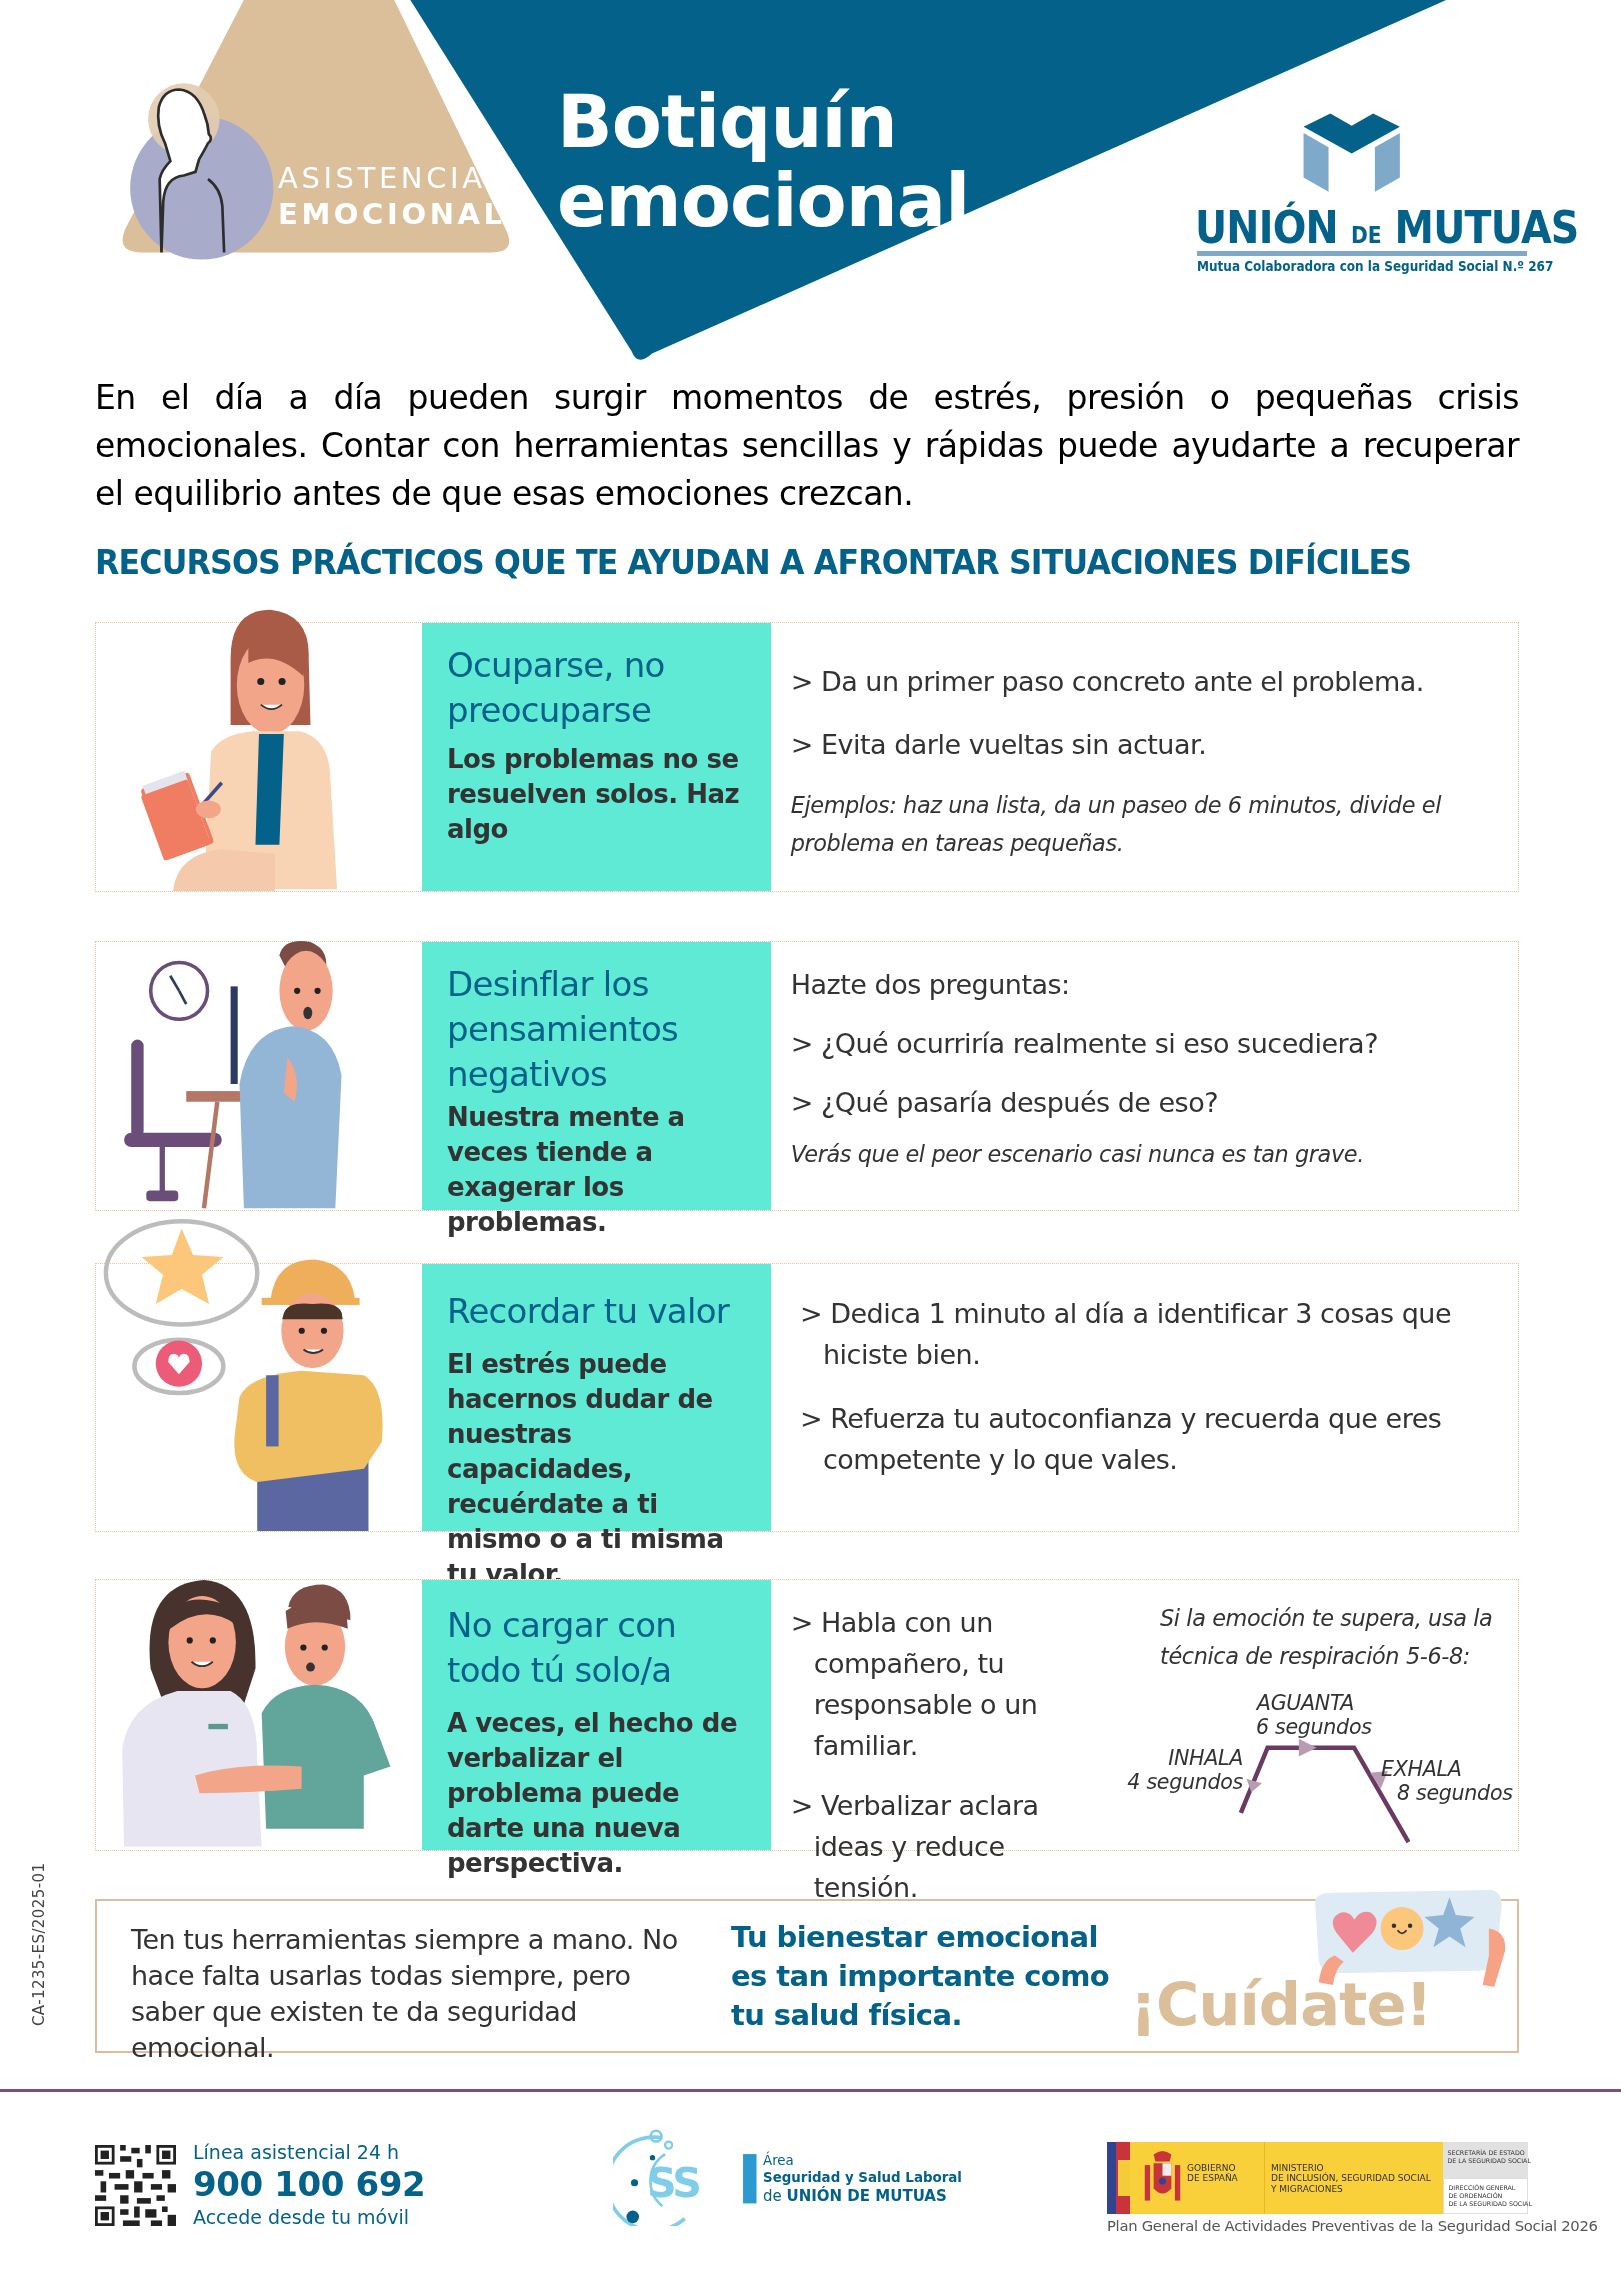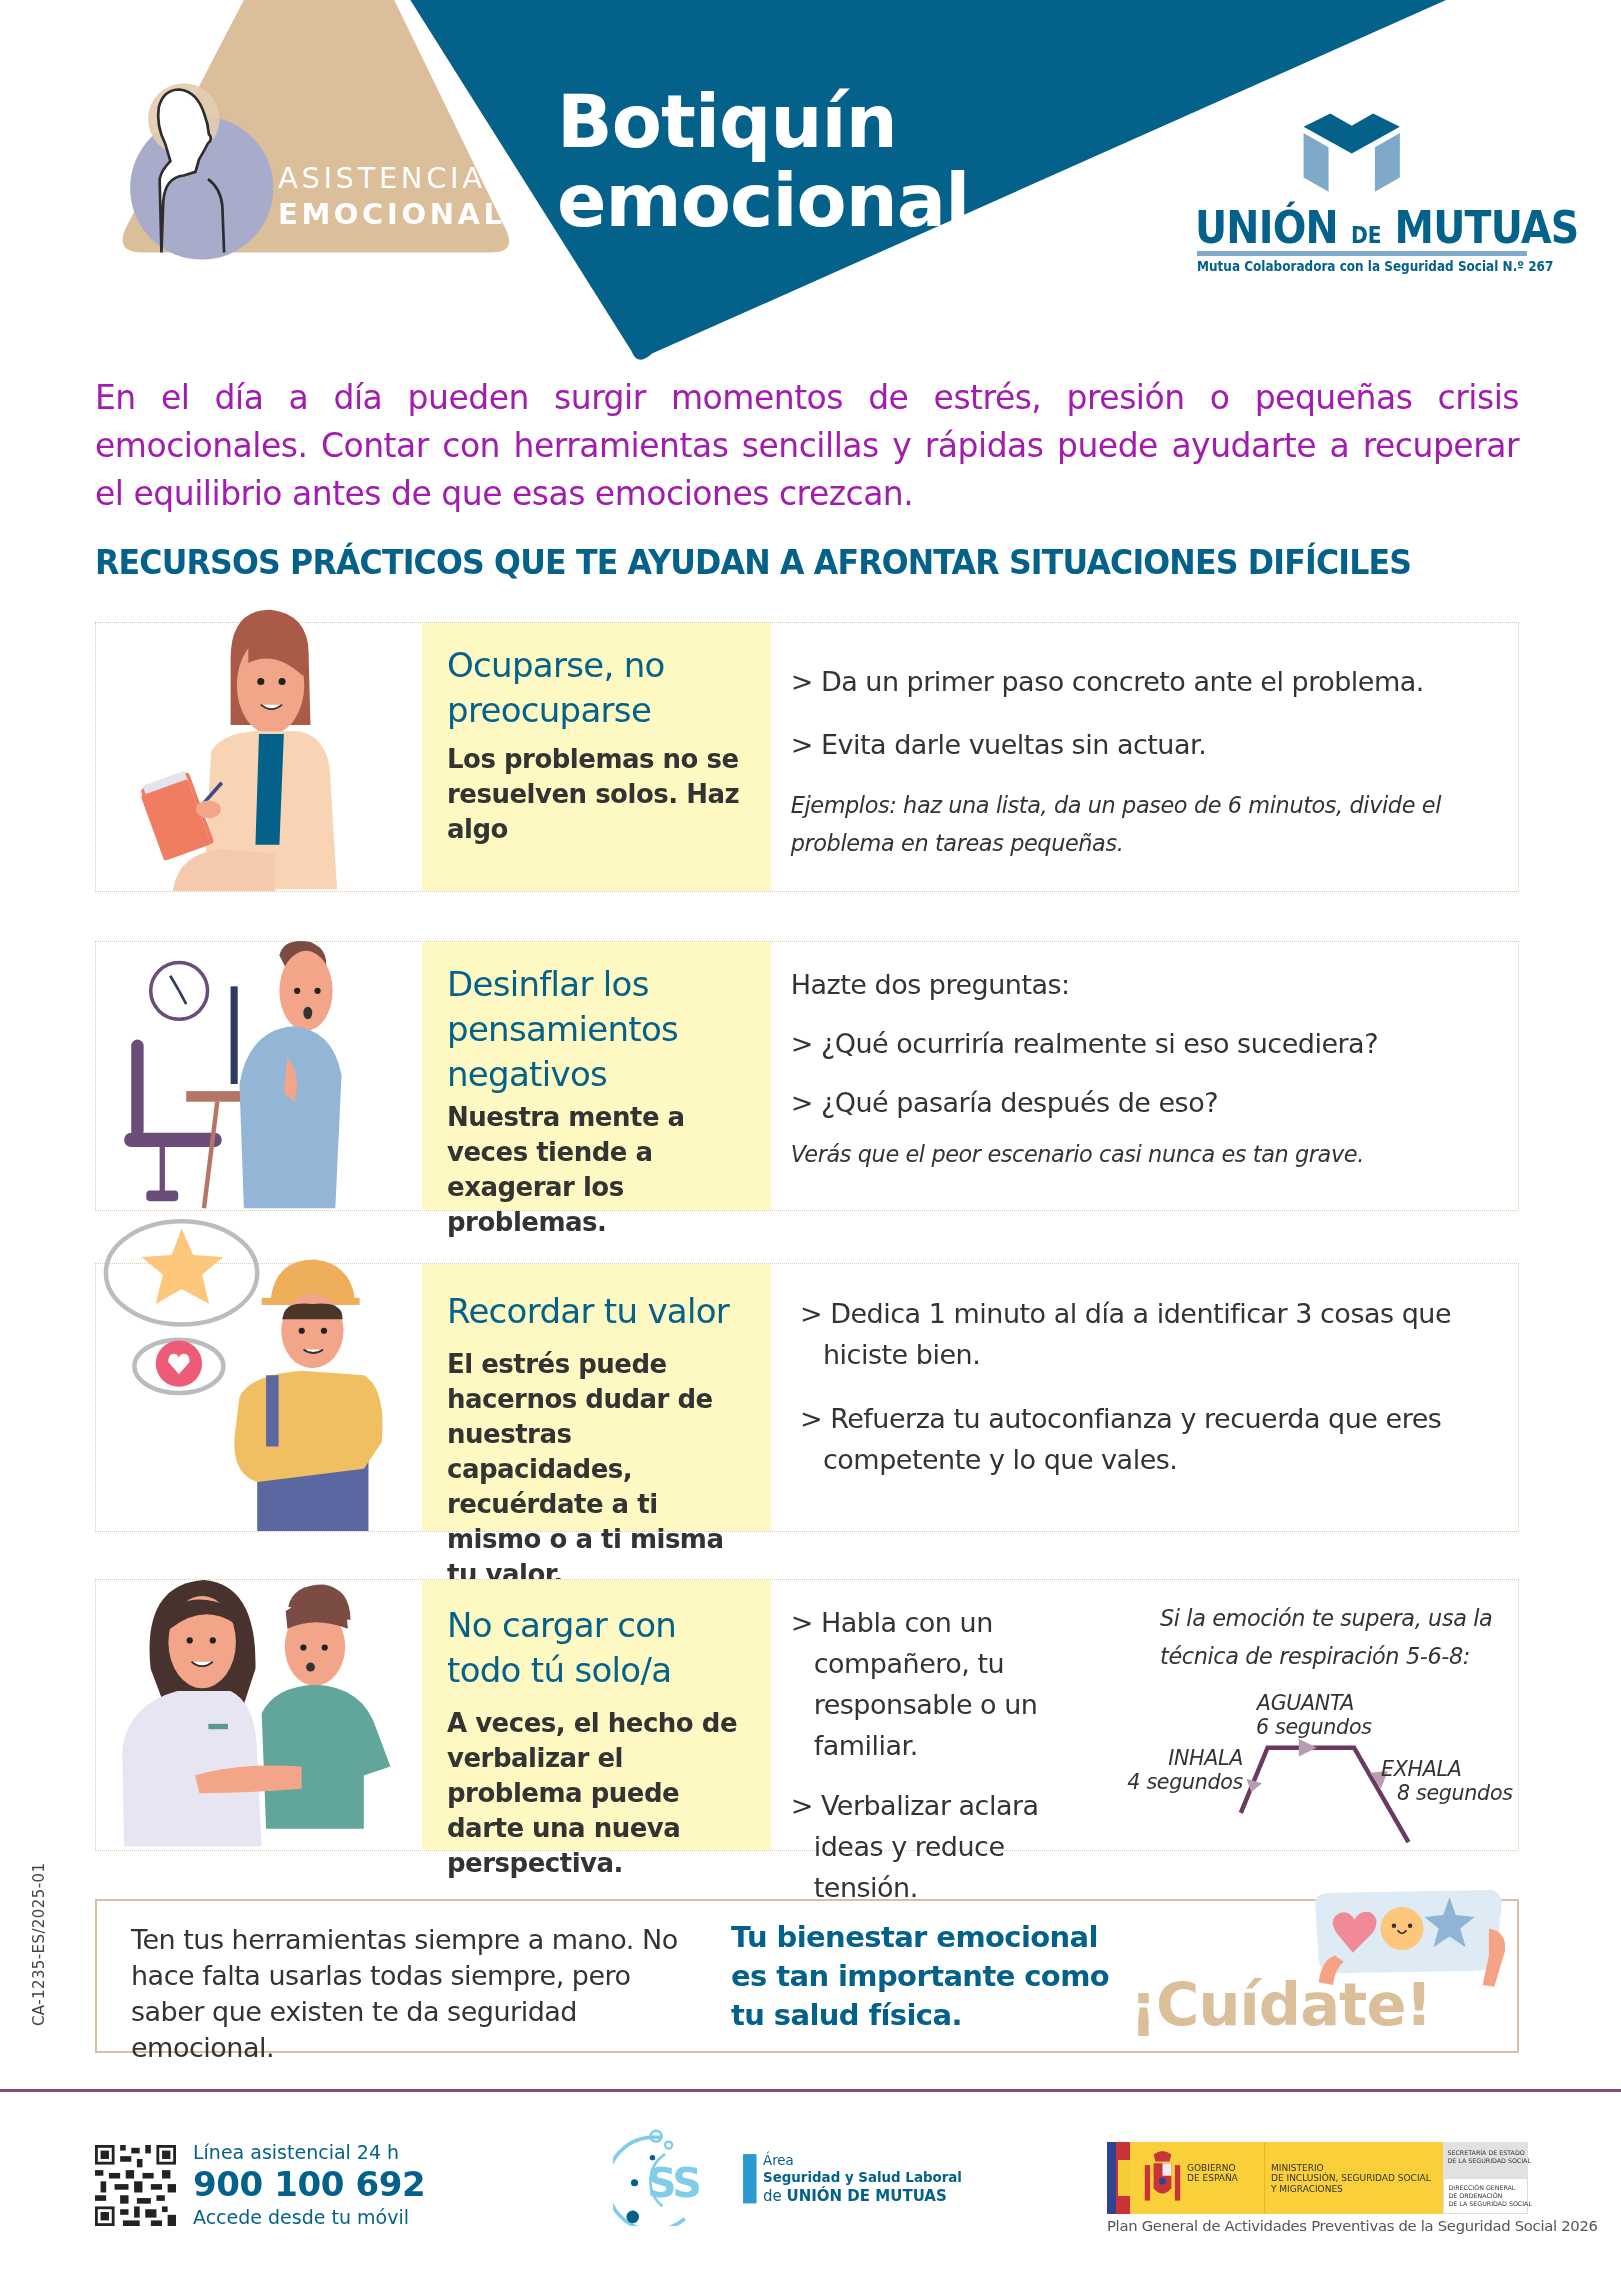--- a/index.html
+++ b/index.html
@@ -11,27 +11,27 @@
   #hdr-shapes { position: absolute; left: 0; top: 0; }
   .title { position: absolute; left: 557px; top: 82px; color: #ffffff; font-weight: 700; font-size: 73px; line-height: 79px; letter-spacing: -0.9px; font-family: "DejaVu Sans", sans-serif; }
   .badge-l1 { position: absolute; left: 278px; top: 161px; color: #ffffff; font-size: 29px; letter-spacing: 3.6px; font-weight: 400; font-family: "DejaVu Sans", sans-serif; }
   .badge-l2 { position: absolute; left: 278px; top: 197px; color: #ffffff; font-size: 29px; letter-spacing: 3.6px; font-weight: 700; font-family: "DejaVu Sans", sans-serif; }
   .logo-name { position: absolute; left: 1195px; top: 201px; color: #03618a; font-weight: 700; font-size: 45px; font-family: "DejaVu Sans", sans-serif; letter-spacing: -0.9px; white-space: nowrap; transform: scaleX(0.88); transform-origin: left; }
   .logo-name small { font-size: 23px; letter-spacing: 0; }
   .logo-bar { position: absolute; left: 1197px; top: 251px; width: 330px; height: 4.5px; background: #7fa9c9; }
   .logo-sub { position: absolute; left: 1197px; top: 258px; color: #03618a; font-size: 14px; font-weight: 700; white-space: nowrap; font-family: "DejaVu Sans", sans-serif; transform: scaleX(0.86); transform-origin: left; }
 
   
-  .intro { position: absolute; left: 95px; top: 374px; width: 1424px; font-size: 33px; line-height: 48px; text-align: justify; color: #a21caf; font-family: "DejaVu Sans", sans-serif; letter-spacing: -0.5px; }
+  .intro { position: absolute; left: 95px; top: 374px; width: 1424px; font-size: 33px; line-height: 48px; text-align: justify; color: #000000; font-family: "DejaVu Sans", sans-serif; letter-spacing: -0.5px; }
   .section-title { position: absolute; left: 95px; top: 542px; color: #03618a; font-size: 34px; font-weight: 700; white-space: nowrap; font-family: "DejaVu Sans", sans-serif; letter-spacing: -0.9px; transform: scaleX(0.93); transform-origin: left; }
 
   
   .card { position: absolute; left: 95px; width: 1424px; border: 1.8px dotted #e2c7a5; background: #ffffff; }
   .card .illus { position: absolute; left: 0; top: 0; width: 326px; height: 100%; overflow: visible; }
-  .card .mid { position: absolute; left: 326px; top: 0; width: 349px; height: 100%; background: #fef9c3; padding: 19.7px 19.7px 0 25px; }
+  .card .mid { position: absolute; left: 326px; top: 0; width: 349px; height: 100%; background: #5eead4; padding: 19.7px 19.7px 0 25px; }
   .card .mid h2 { color: #03618a; font-size: 34px; line-height: 45px; font-weight: 500; font-family: "DejaVu Sans", sans-serif; letter-spacing: -0.7px; }
   .card .mid p { color: #333333; font-size: 26px; line-height: 35px; font-weight: 700; margin-top: 9px; font-family: "DejaVu Sans", sans-serif; letter-spacing: -0.5px; }
   .card .right { position: absolute; left: 675px; top: 0; right: 0; height: 100%; padding: 36px 18px 0 19.7px; }
   .bullet { font-size: 27px; line-height: 41px; color: #333333; margin-bottom: 21.5px; font-family: "DejaVu Sans", sans-serif; letter-spacing: -0.5px; }
   .bullet.hang { padding-left: 23px; text-indent: -23px; }
   .note { font-size: 22.4px; line-height: 38px; font-style: italic; color: #333333; font-family: "DejaVu Sans", sans-serif; letter-spacing: -0.4px; }
   .lead { font-size: 27px; line-height: 41px; color: #333333; margin-bottom: 18px; font-family: "DejaVu Sans", sans-serif; letter-spacing: -0.5px; }
 
   
   .breath-intro { position: absolute; left: 1160px; top: 1599px; width: 358px; font-size: 22.4px; line-height: 38px; font-style: italic; color: #333333; font-family: "DejaVu Sans", sans-serif; letter-spacing: -0.4px; }

